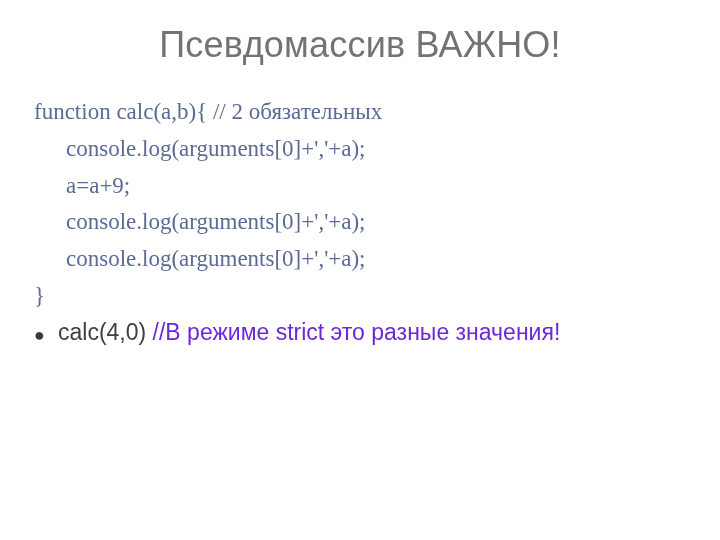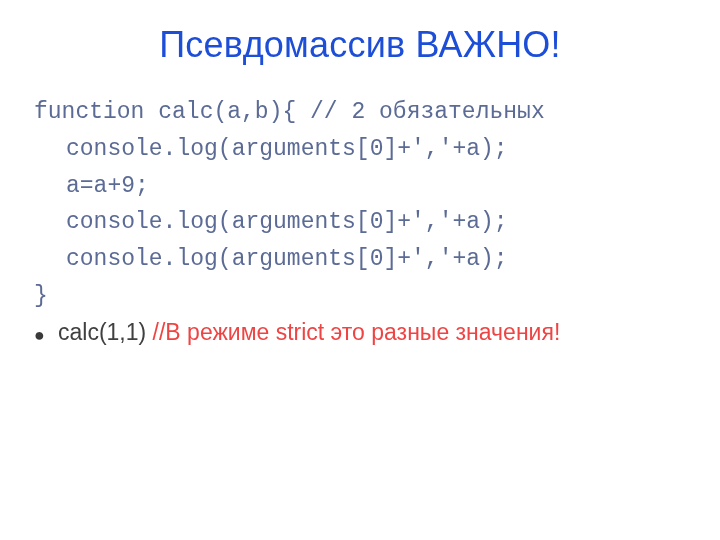--- a/index.html
+++ b/index.html
@@ -11,27 +11,27 @@
       overflow: hidden;
     }
     .slide {
       width: 100%;
       height: 100%;
       padding: 24px 34px 20px 34px;
     }
     .title {
       font-size: 36px;
       font-weight: 400;
-      color: #1d4ed8;
+      color: #737373;
       text-align: center;
       margin-bottom: 28px;
       letter-spacing: 0.2px;
     }
     .code-block {
-      font-family: Liberation Mono, monospace;
+      font-family: Liberation Serif, serif;
       font-size: 23px;
       line-height: 1.6;
       color: #5B6B95;
     }
     .line { display: block; }
     .indent1 { padding-left: 32px; }
     .bullet-row {
       display: flex;
       align-items: flex-start;
       margin-top: 2px;
@@ -44,36 +44,36 @@
       flex-shrink: 0;
       text-align: left;
       color: #3a3a3a;
       padding-top: 1px;
     }
     .bullet-text {
       font-size: 23px;
       line-height: 1.35;
       color: #404040;
     }
-    .red { color: #ef4444; }
+    .red { color: #6d28d9; }
   </style>
 </head>
 <body>
 
 <div class="slide">
   <h1 class="title">Псевдомассив ВАЖНО!</h1>
 
   <div class="code-block">
     <span class="line">function calc(a,b){ // 2 обязательных</span>
     <span class="line indent1">console.log(arguments[0]+','+a);</span>
     <span class="line indent1">a=a+9;</span>
     <span class="line indent1">console.log(arguments[0]+','+a);</span>
     <span class="line indent1">console.log(arguments[0]+','+a);</span>
     <span class="line">}</span>
   </div>
 
   <div class="bullet-row">
     <span class="bullet">●</span>
     <span class="bullet-text">
-      <span>calc(1,1) </span><span class="red">//В режиме strict это разные значения!</span>
+      <span>calc(4,0) </span><span class="red">//В режиме strict это разные значения!</span>
     </span>
   </div>
 </div>
 
 </body></html>

